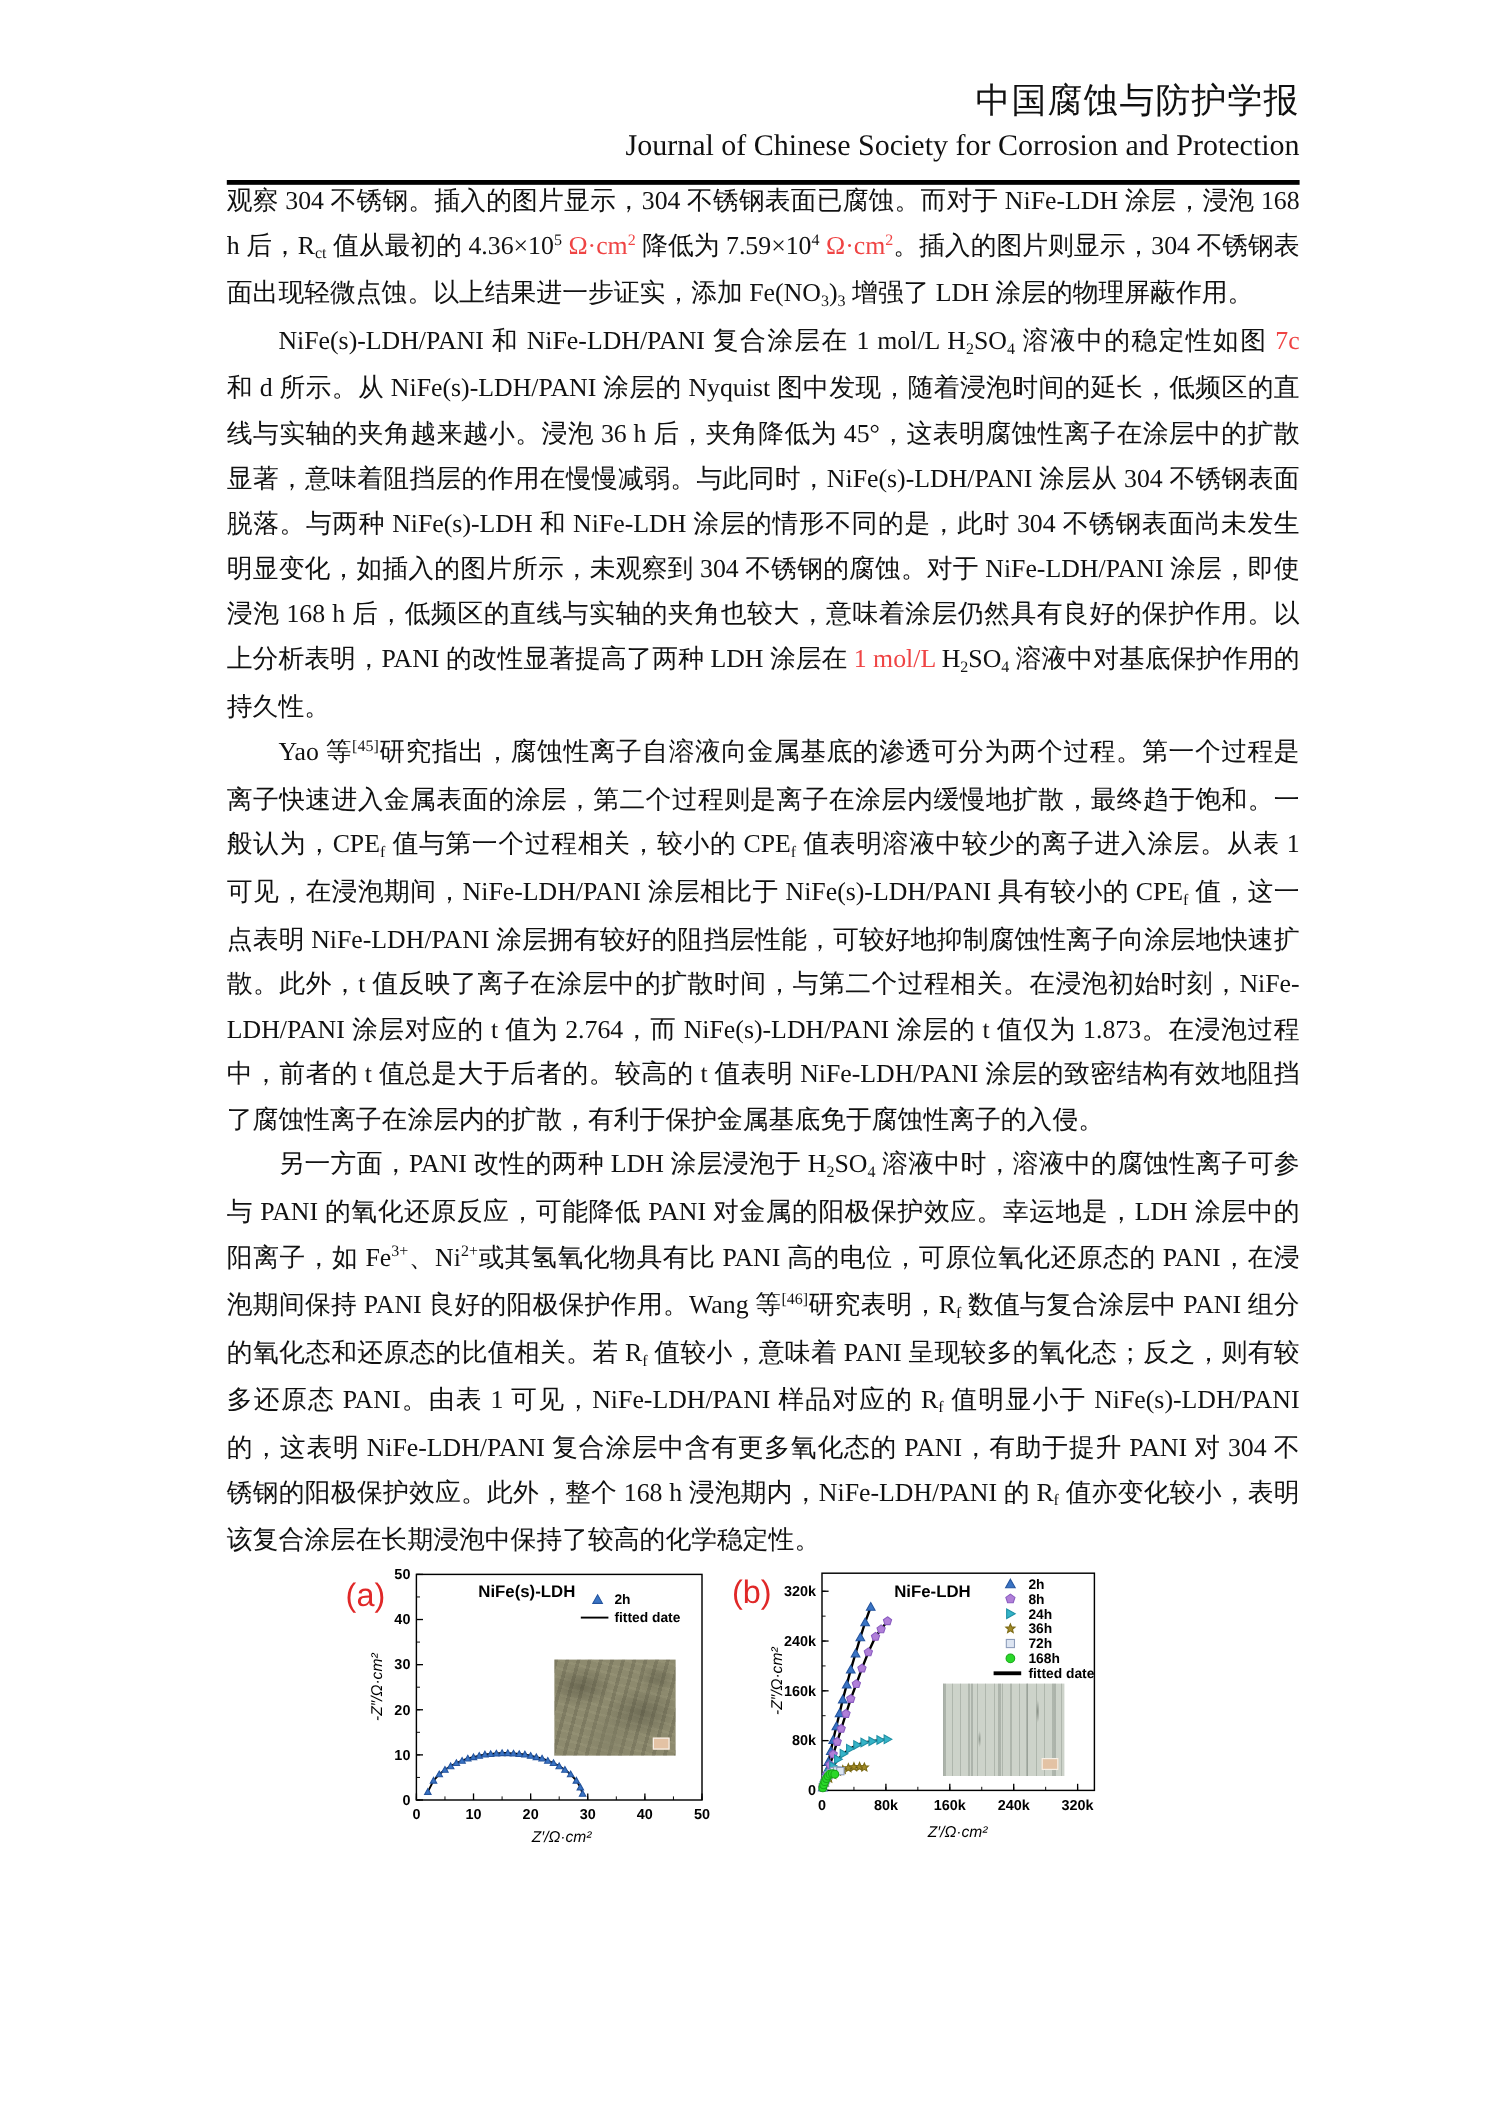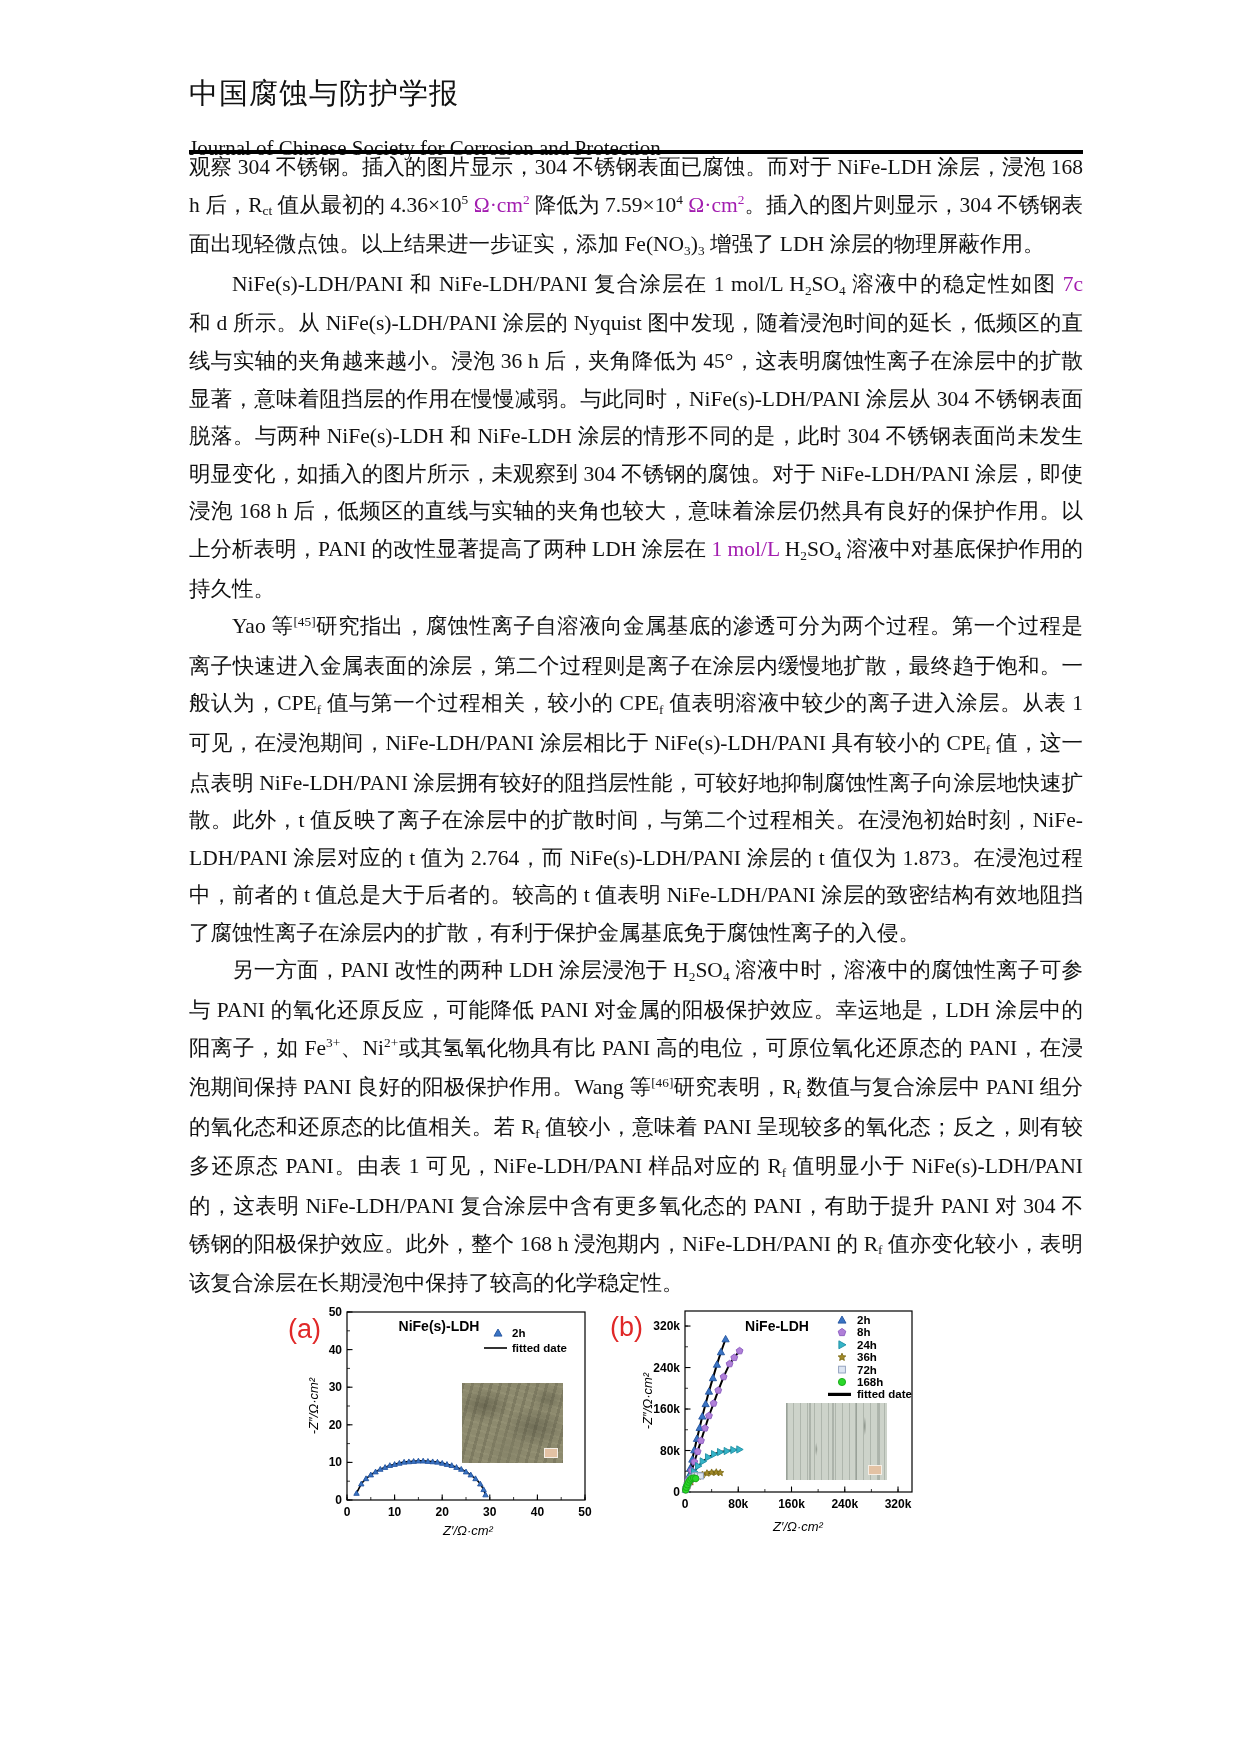--- a/index.html
+++ b/index.html
@@ -1,27 +1,27 @@
 <!DOCTYPE html>
 <html><head>
 <meta charset="utf-8">
 <style>
   html,body{margin:0;padding:0;background:#e8e8e8;}
   .page{position:relative;width:1241px;height:1755px;background:#ffffff;margin:0 auto;
         outline:1px solid #b9b9b9;overflow:hidden;
         font-family:"Liberation Serif","DejaVu Serif",serif;color:#111;}
-  .hdr{position:absolute;left:189px;top:74px;width:894px;text-align:left;}
+  .hdr{position:absolute;left:189px;top:64px;width:894px;text-align:right;}
   .hdr .zh{font-size:29px;letter-spacing:1px;}
-  .hdr .en{font-size:21px;margin-top:22px;}
+  .hdr .en{font-size:25px;margin-top:4px;}
   .rule{position:absolute;left:189px;top:150px;width:894px;height:4px;background:#000;}
   .bodytext{position:absolute;left:189px;top:149px;width:894px;
             font-size:21.5px;line-height:37.6px;text-align:justify;text-justify:inter-character;}
   .bodytext p{margin:0;}
   .bodytext p.ind{text-indent:2em;}
-  .red{color:#a21caf;}
+  .red{color:#ef4444;}
   .sup{font-size:0.62em;position:relative;top:-0.55em;}
   .sub{font-size:0.62em;position:relative;top:0.28em;margin-top:16px;}
   .panel{position:absolute;}
   .panel-label{position:absolute;color:#e02828;font-family:"Liberation Sans","DejaVu Sans",sans-serif;
                font-size:27px;}
   .plot-svg{position:absolute;left:0;top:0;}
   .tick{font:700 12px "Liberation Sans","DejaVu Sans",sans-serif;fill:#000;}
   .ctitle{font:700 14px "Liberation Sans","DejaVu Sans",sans-serif;fill:#000;}
   .legend{font:700 11.5px "Liberation Sans","DejaVu Sans",sans-serif;fill:#000;}
   .alabel{font:italic 400 13px "Liberation Sans","DejaVu Sans",sans-serif;fill:#000;}

